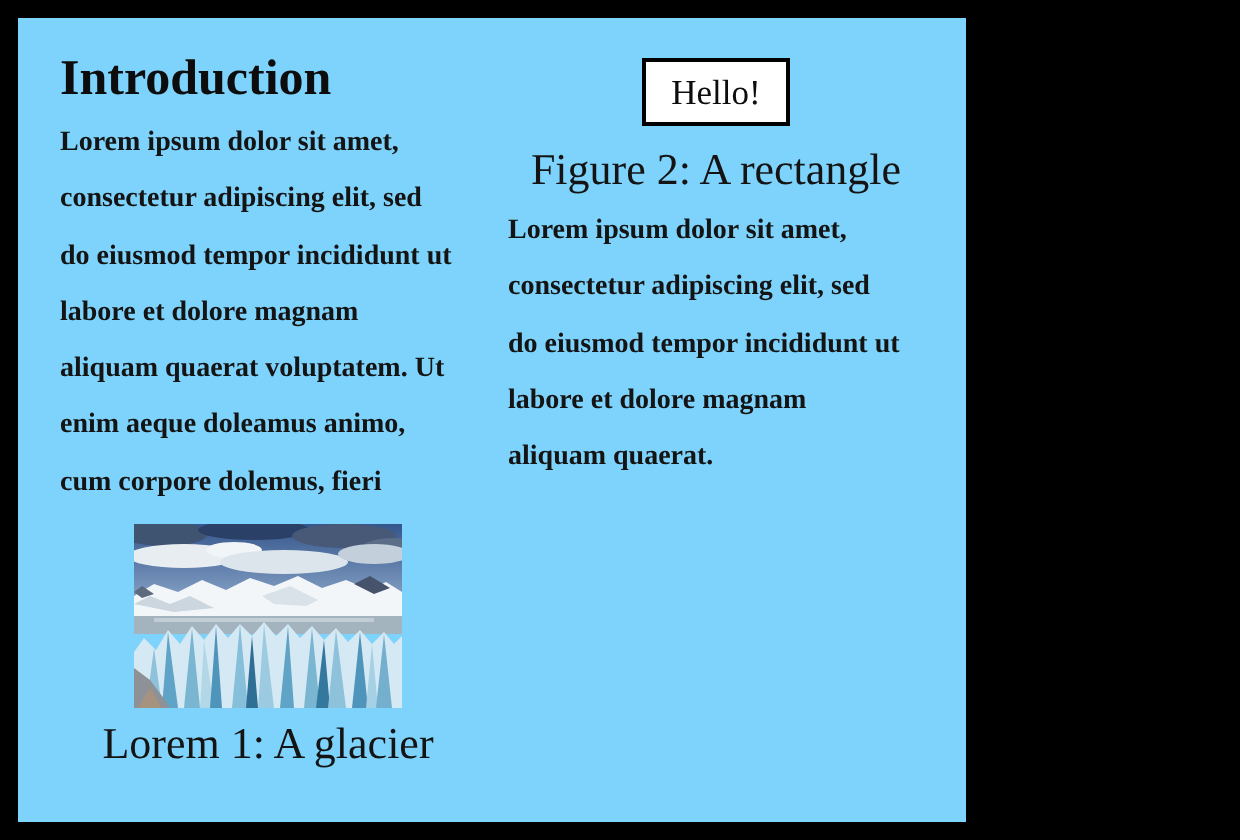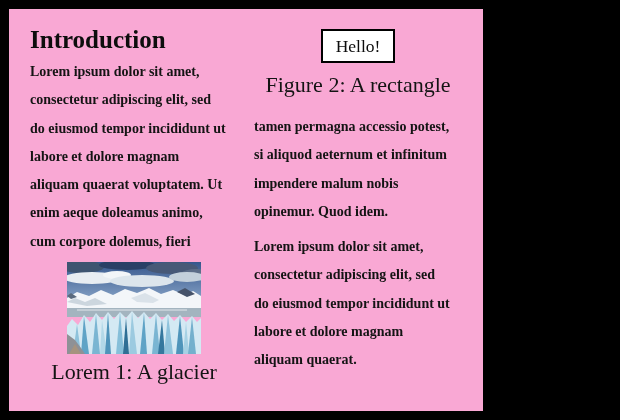--- a/index.html
+++ b/index.html
@@ -4,21 +4,21 @@
 <style>
   html, body { margin: 0; padding: 0; }
   body {
     width: 620px; height: 420px;
     background: #000;
     font-family: "Liberation Serif", serif;
   }
   .page {
     box-sizing: border-box;
     width: 492px; height: 420px;
-    background: #f9a8d4;
+    background: #7dd3fc;
     border: 9px solid #000000;
     display: flex;
     padding: 0 21px;
     gap: 16px;
     color: #141414;
     overflow: hidden;
   }
   .col { flex: 1 1 0; min-width: 0; }
 
   h1.heading {
@@ -130,24 +130,20 @@
     </figure>
   </div>
 
   <div class="col col-right">
     <figure class="figure-rect">
       <div class="hello-box">
         <span>Hello!</span>
       </div>
       <figcaption>Figure 2: A rectangle</figcaption>
     </figure>
-    <p class="body-text para-1">tamen permagna accessio potest,
-si aliquod aeternum et infinitum
-impendere malum nobis
-opinemur. Quod idem.</p>
     <p class="body-text para-2">Lorem ipsum dolor sit amet,
 consectetur adipiscing elit, sed
 do eiusmod tempor incididunt ut
 labore et dolore magnam
 aliquam quaerat.</p>
   </div>
 
 </div>
 
 </body></html>

